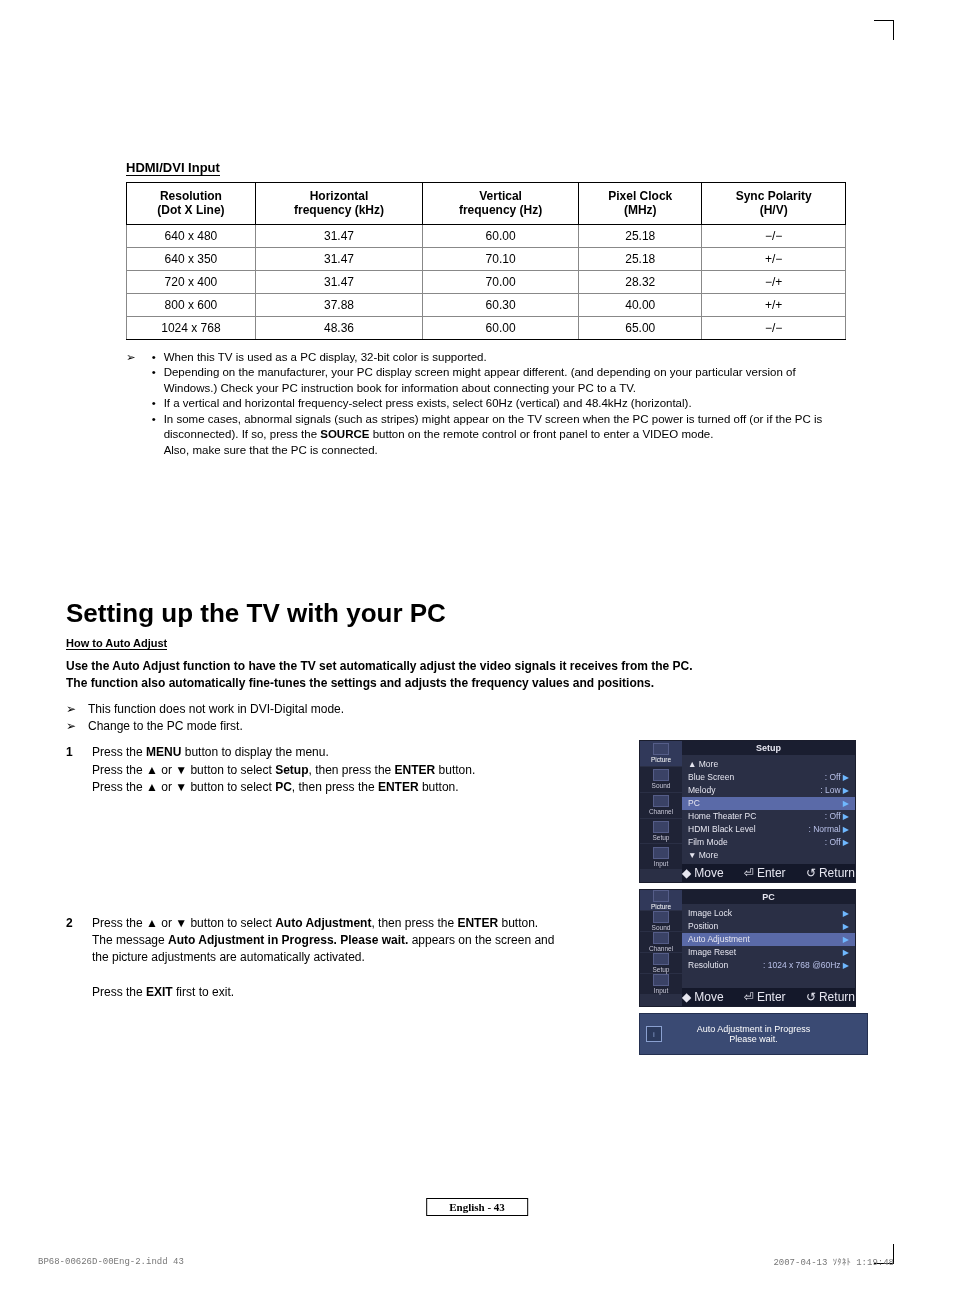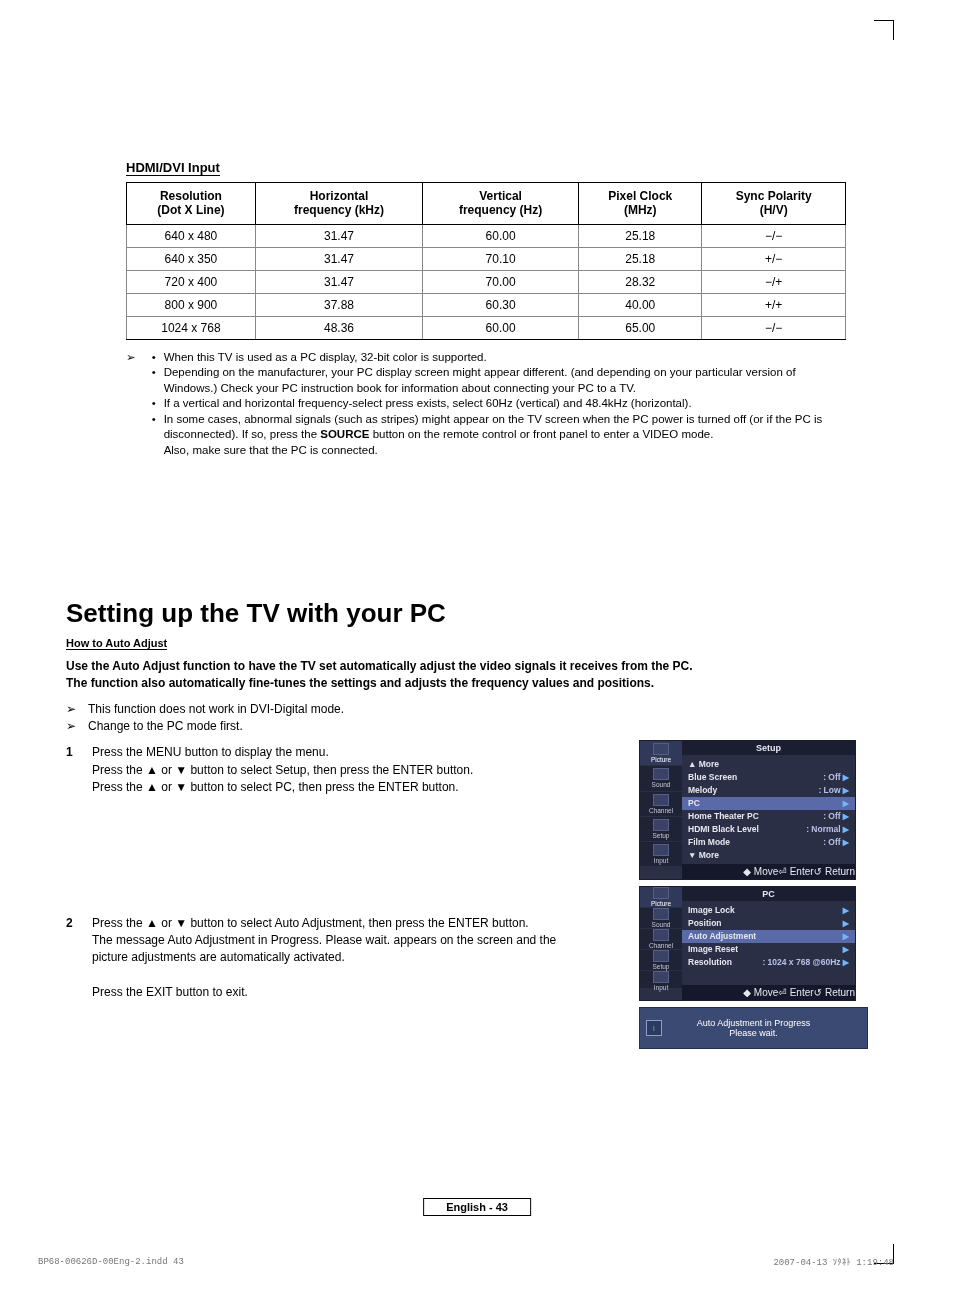--- a/index.html
+++ b/index.html
@@ -93,21 +93,21 @@
     line-height: 1.4;
     margin-bottom: 10px;
   }
   .plain-notes .row { display:flex; }
   .plain-notes .arrow { width: 22px; flex: none; }
 
   .steps { font-size: 12px; line-height: 1.45; }
   .step { display:flex; margin-bottom: 18px; }
   .step .num { width: 26px; font-weight: bold; flex:none; }
   .step .body { width: 470px; }
-  .step .body b { font-weight: normal; }
+  .step .body b { font-weight: bold; }
   .step-gap { height: 100px; }
 
   
   .osd-col {
     position: absolute;
     right: 100px;
     top: 740px;
     width: 215px;
   }
   .osd {
@@ -150,38 +150,37 @@
     padding: 2px 0;
     font-size: 9px;
   }
   .osd .tv {
     position:absolute; left:4px; top:2px; font-size:7px; font-weight:bold; color:#fff;
   }
   .osd .content {
     margin-left: 42px;
     padding: 3px 6px 3px 6px;
     min-height: 78px;
-    font-weight: bold;
   }
   .osd .row {
     display: flex;
     justify-content: space-between;
     align-items: center;
     padding: 1px 0;
     line-height: 1.25;
   }
   .osd .row .val { color:#b8c0e8; }
   .osd .row .arr { color:#6fb8ff; font-size:8px; }
   .osd .row.sel { background:#5a6aa8; margin: 0 -6px; padding: 1px 6px; }
   .osd .footer {
     margin-left: 42px;
     background:#14182a;
     display:flex;
-    justify-content: flex-end;
-    font-size: 10px;
+    justify-content: space-between;
+    font-size: 12px;
     padding: 2px 0;
   }
   .osd .footer span .sym { margin-right: 3px; }
 
   .toast {
     width: 215px;
     background: #3a4a73;
     color: #fff;
     font-size: 9px;
     text-align: center;
@@ -197,20 +196,21 @@
   }
 
   .page-num {
     position: absolute;
     left: 50%; bottom: 78px;
     transform: translateX(-50%);
     border: 1px solid #000;
     padding: 2px 22px;
     font-size: 11px;
     font-weight: bold;
+    font-family: Liberation Serif, serif;
   }
 
   .footer-meta {
     position: absolute;
     left: 38px; right: 60px; bottom: 26px;
     display: flex;
     justify-content: space-between;
     font-size: 9px;
     color: #777;
     font-family: "Courier New", monospace;
@@ -252,21 +252,21 @@
           <td>+/−</td>
         </tr>
         <tr>
           <td>720 x 400</td>
           <td>31.47</td>
           <td>70.00</td>
           <td>28.32</td>
           <td>−/+</td>
         </tr>
         <tr>
-          <td>800 x 900</td>
+          <td>800 x 600</td>
           <td>37.88</td>
           <td>60.30</td>
           <td>40.00</td>
           <td>+/+</td>
         </tr>
         <tr>
           <td>1024 x 768</td>
           <td>48.36</td>
           <td>60.00</td>
           <td>65.00</td>
@@ -316,21 +316,21 @@
       </div>
     </div>
 
     <div class="step-gap"></div>
 
     <div class="step">
       <div class="num">2</div>
       <div class="body">
         <span>Press the ▲ or ▼ button to select </span><b>Auto Adjustment</b><span>, then press the </span><b>ENTER</b><span> button.</span><br>
         <span>The message </span><b>Auto Adjustment in Progress. Please wait.</b><span> appears on the screen and the picture adjustments are automatically activated.</span><br><br>
-        <span>Press the </span><b>EXIT</b><span> button to exit.</span>
+        <span>Press the </span><b>EXIT</b><span> first to exit.</span>
       </div>
     </div>
   </div>
 
   
   <div class="osd-col">
     <div class="osd">
       <div class="tv">T V</div>
       <div class="tabs" id="osd1-tabs">
           <div class="tab first">

